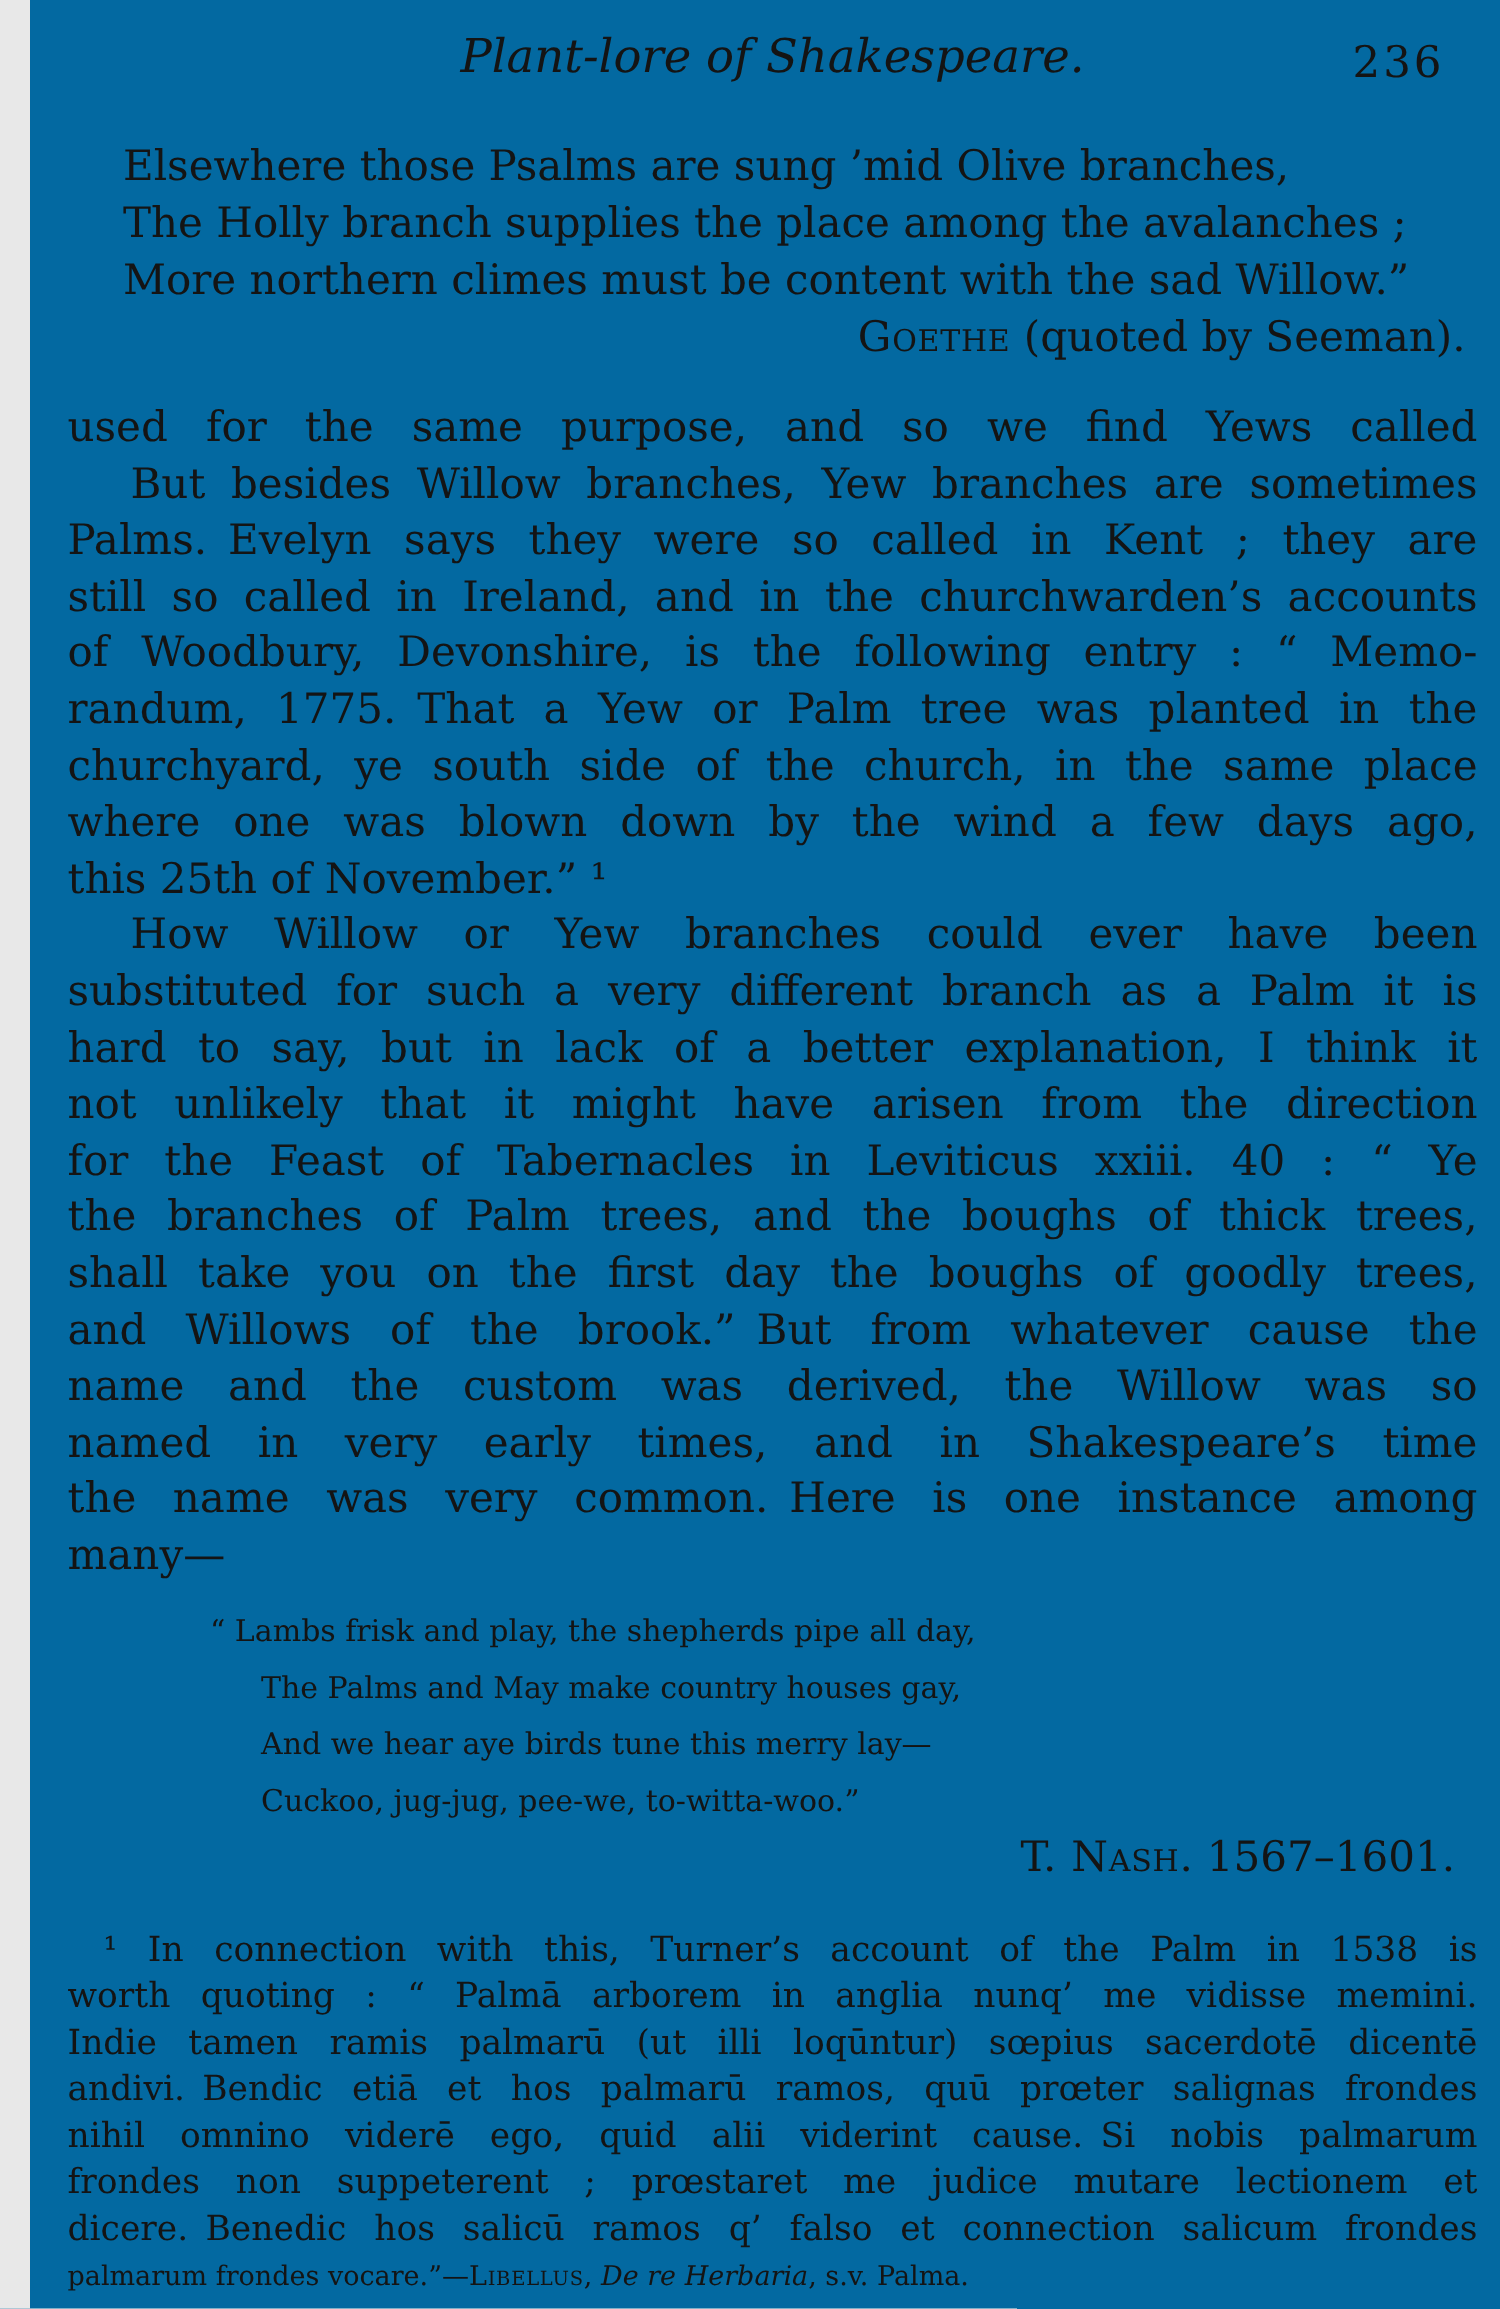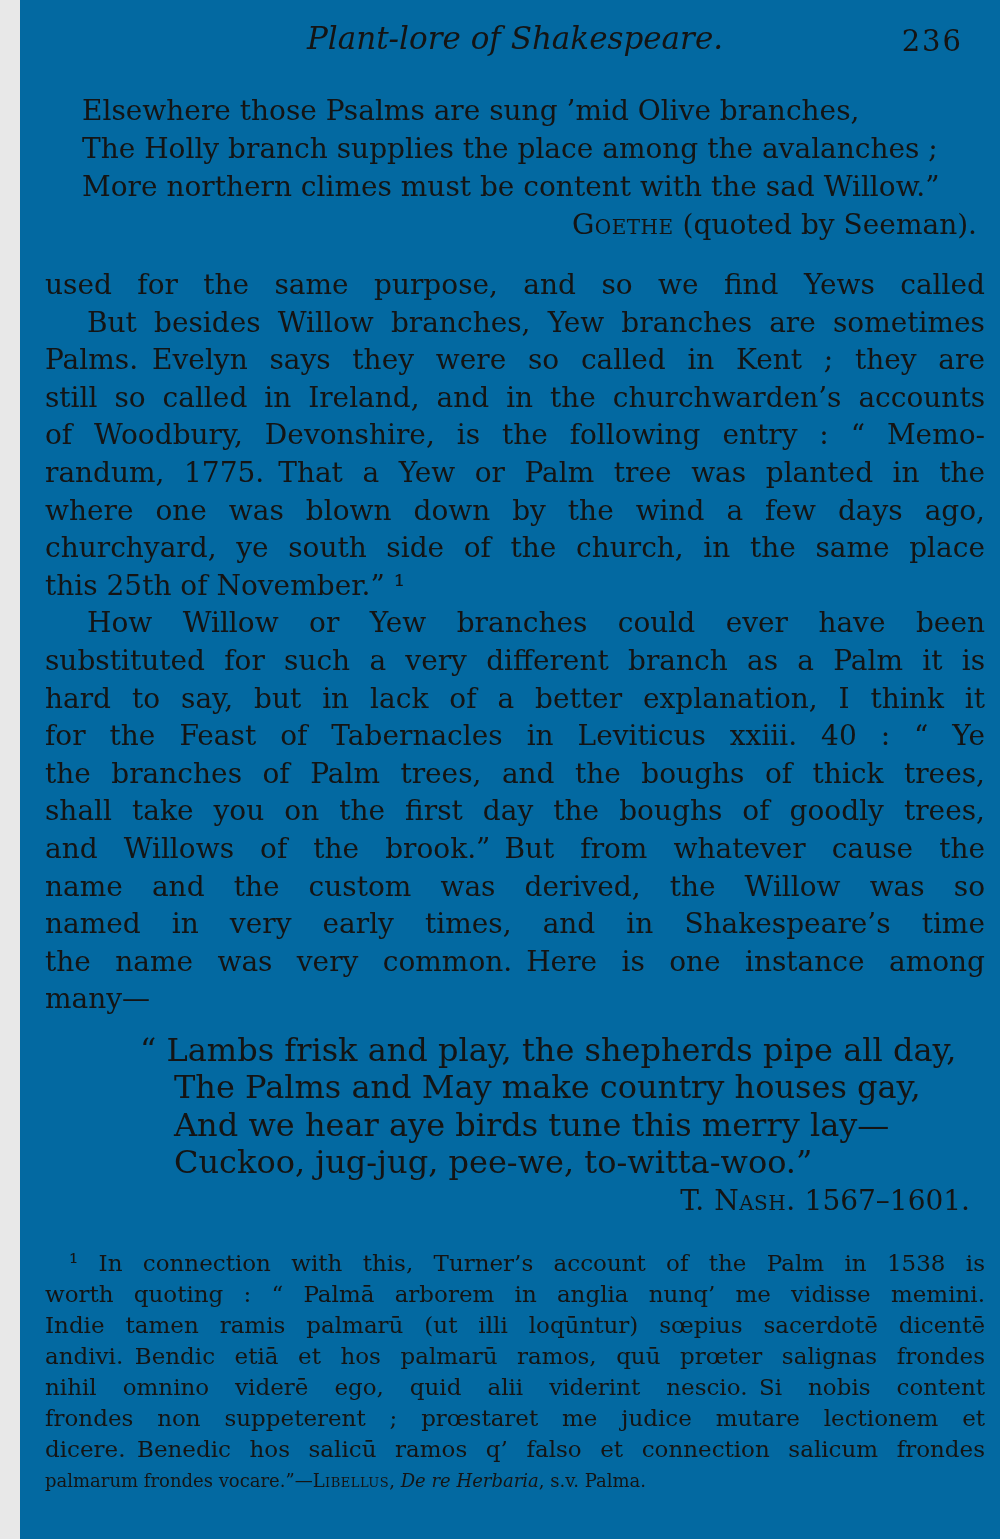--- a/index.html
+++ b/index.html
@@ -27,21 +27,21 @@
   .epigraph-attribution { font-size: 28px; line-height: 38px; text-align: right; padding-right: 8px; }
 
   
   .body-text { margin-top: 22px; }
   .para .line { text-align: justify; text-align-last: justify; }
   .para .line.first { text-indent: 42px; }
   .para .line.last { text-align: left; text-align-last: left; }
 
   
   .verse { margin-top: 14px; margin-left: 95px; }
-  .verse .line { font-size: 32px; line-height: 37.5px; padding-left: 34px; }
+  .verse .line { font-size: 20px; line-height: 37.5px; padding-left: 34px; }
   .verse .line.first { padding-left: 0; }
   .verse-attribution { font-size: 28px; line-height: 38px; text-align: right; padding-right: 15px; }
 
   
   .footnote { margin-top: 28px; }
   .footnote .line { font-size: 23px; line-height: 31px; text-align: justify; text-align-last: justify; }
   .footnote .line.first { text-indent: 24px; }
   .footnote-lastline { font-size: 18px; line-height: 31px; text-align: left; }
 
   .sc { font-variant: small-caps; letter-spacing: 0.5px; }
@@ -67,28 +67,29 @@
   </section>
 
   <section class="body-text">
     <div class="para">
       <div class="line">used for the same purpose, and so we find Yews called</div>
         <div class="line first">But besides Willow branches, Yew branches are sometimes</div>
         <div class="line">Palms. Evelyn says they were so called in Kent ; they are</div>
         <div class="line">still so called in Ireland, and in the churchwarden’s accounts</div>
         <div class="line">of Woodbury, Devonshire, is the following entry : “ Memo-</div>
         <div class="line">randum, 1775. That a Yew or Palm tree was planted in the</div>
+        <div class="line">churchyard, ye south side of the church, in the same place</div>
         <div class="line">where one was blown down by the wind a few days ago,</div>
-        <div class="line">churchyard, ye south side of the church, in the same place</div>
         <div class="line last">this 25th of November.” ¹</div>
     </div>
     <div class="para">
       <div class="line first">How Willow or Yew branches could ever have been</div>
         <div class="line">substituted for such a very different branch as a Palm it is</div>
         <div class="line">hard to say, but in lack of a better explanation, I think it</div>
+        <div class="line">not unlikely that it might have arisen from the direction</div>
         <div class="line">for the Feast of Tabernacles in Leviticus xxiii. 40 : “ Ye</div>
         <div class="line">the branches of Palm trees, and the boughs of thick trees,</div>
         <div class="line">shall take you on the first day the boughs of goodly trees,</div>
         <div class="line">and Willows of the brook.” But from whatever cause the</div>
         <div class="line">name and the custom was derived, the Willow was so</div>
         <div class="line">named in very early times, and in Shakespeare’s time</div>
         <div class="line">the name was very common. Here is one instance among</div>
         <div class="line last">many—</div>
     </div>
   </section>
@@ -101,21 +102,21 @@
     <div class="verse-attribution">
       <span class="sc">T. Nash.</span><span> 1567–1601.</span>
     </div>
   </section>
 
   <section class="footnote">
     <div class="line first">¹ In connection with this, Turner’s account of the Palm in 1538 is</div>
       <div class="line">worth quoting : “ Palmā arborem in anglia nunq’ me vidisse memini.</div>
       <div class="line">Indie tamen ramis palmarū (ut illi loqūntur) sœpius sacerdotē dicentē</div>
       <div class="line">andivi. Bendic etiā et hos palmarū ramos, quū prœter salignas frondes</div>
-      <div class="line">nihil omnino viderē ego, quid alii viderint nescio. Si nobis content</div>
+      <div class="line">nihil omnino viderē ego, quid alii viderint cause. Si nobis palmarum</div>
       <div class="line">frondes non suppeterent ; prœstaret me judice mutare lectionem et</div>
       <div class="line last">dicere. Benedic hos salicū ramos q’ falso et connection salicum frondes</div>
     <div class="footnote-lastline">
       <span>palmarum frondes vocare.”—</span><span class="sc">Libellus</span><span>, </span><span class="it">De re Herbaria</span><span>, s.v. Palma.</span>
     </div>
   </section>
 
 </div>
 
 </body></html>

